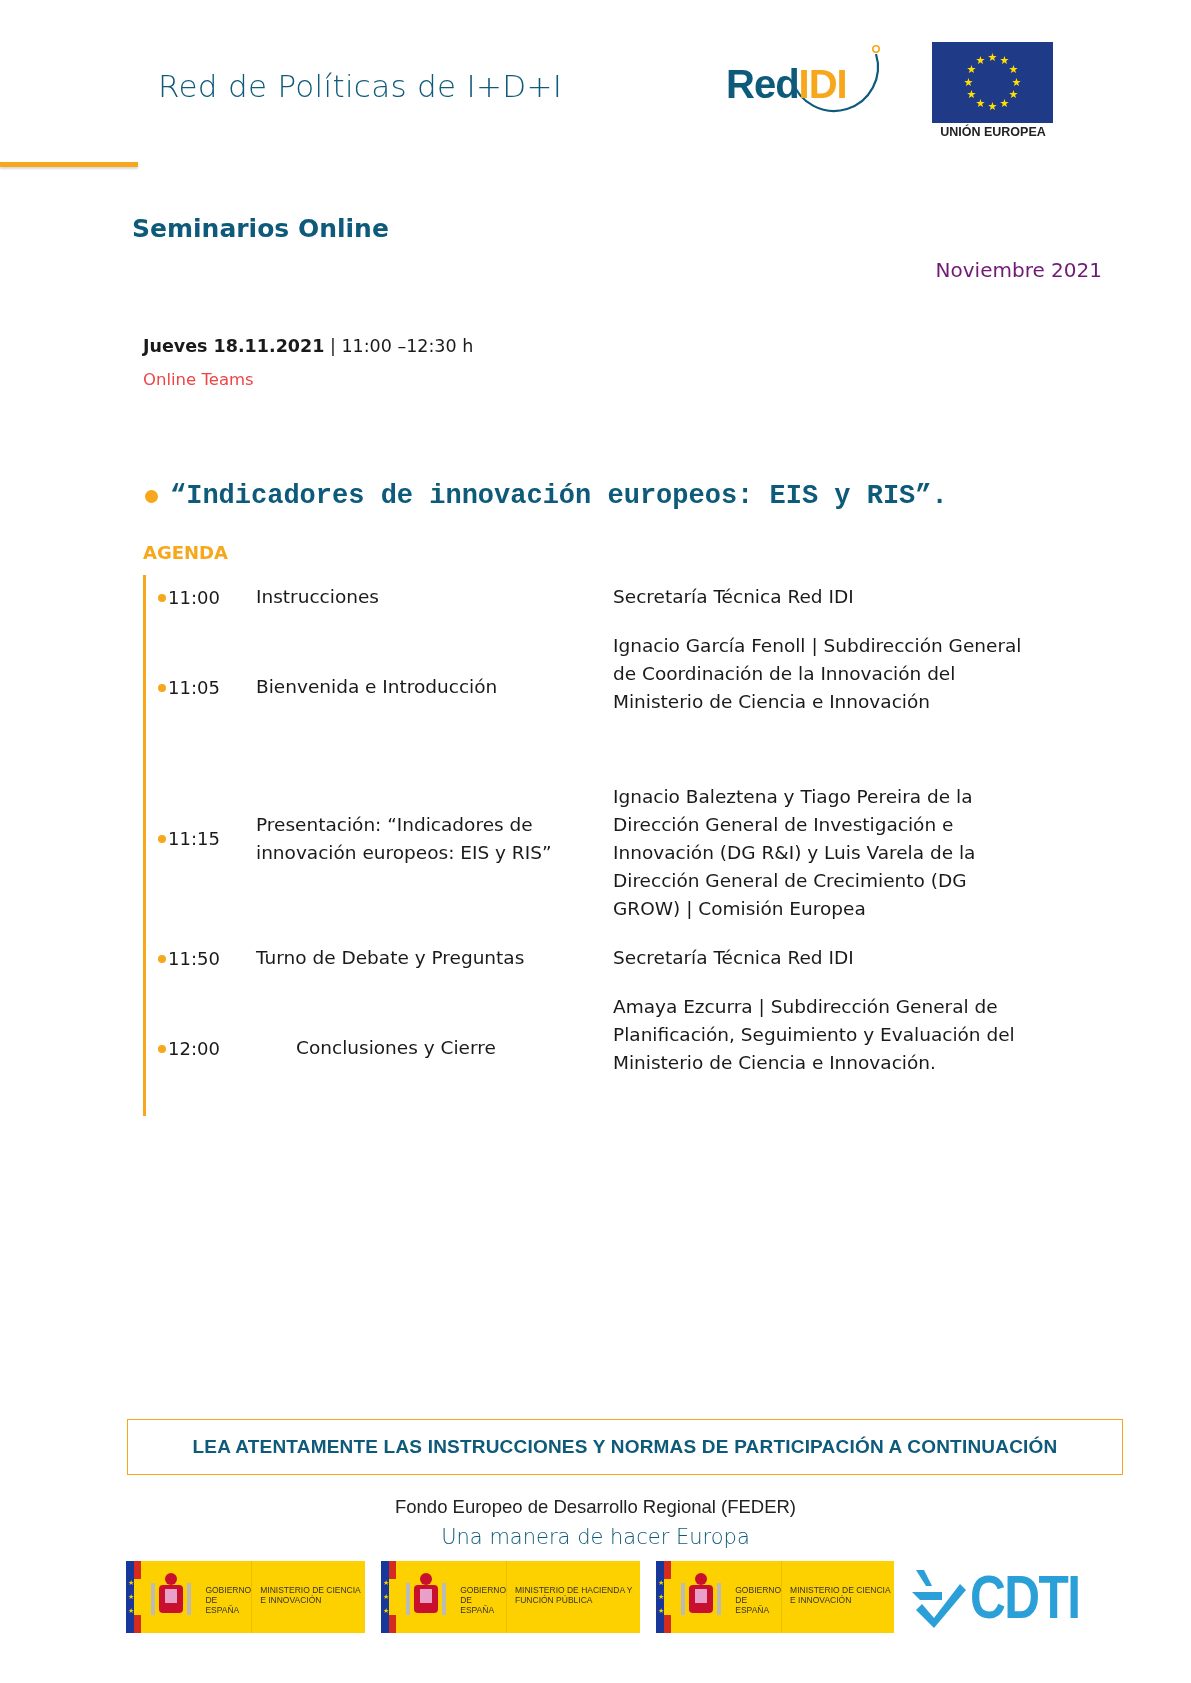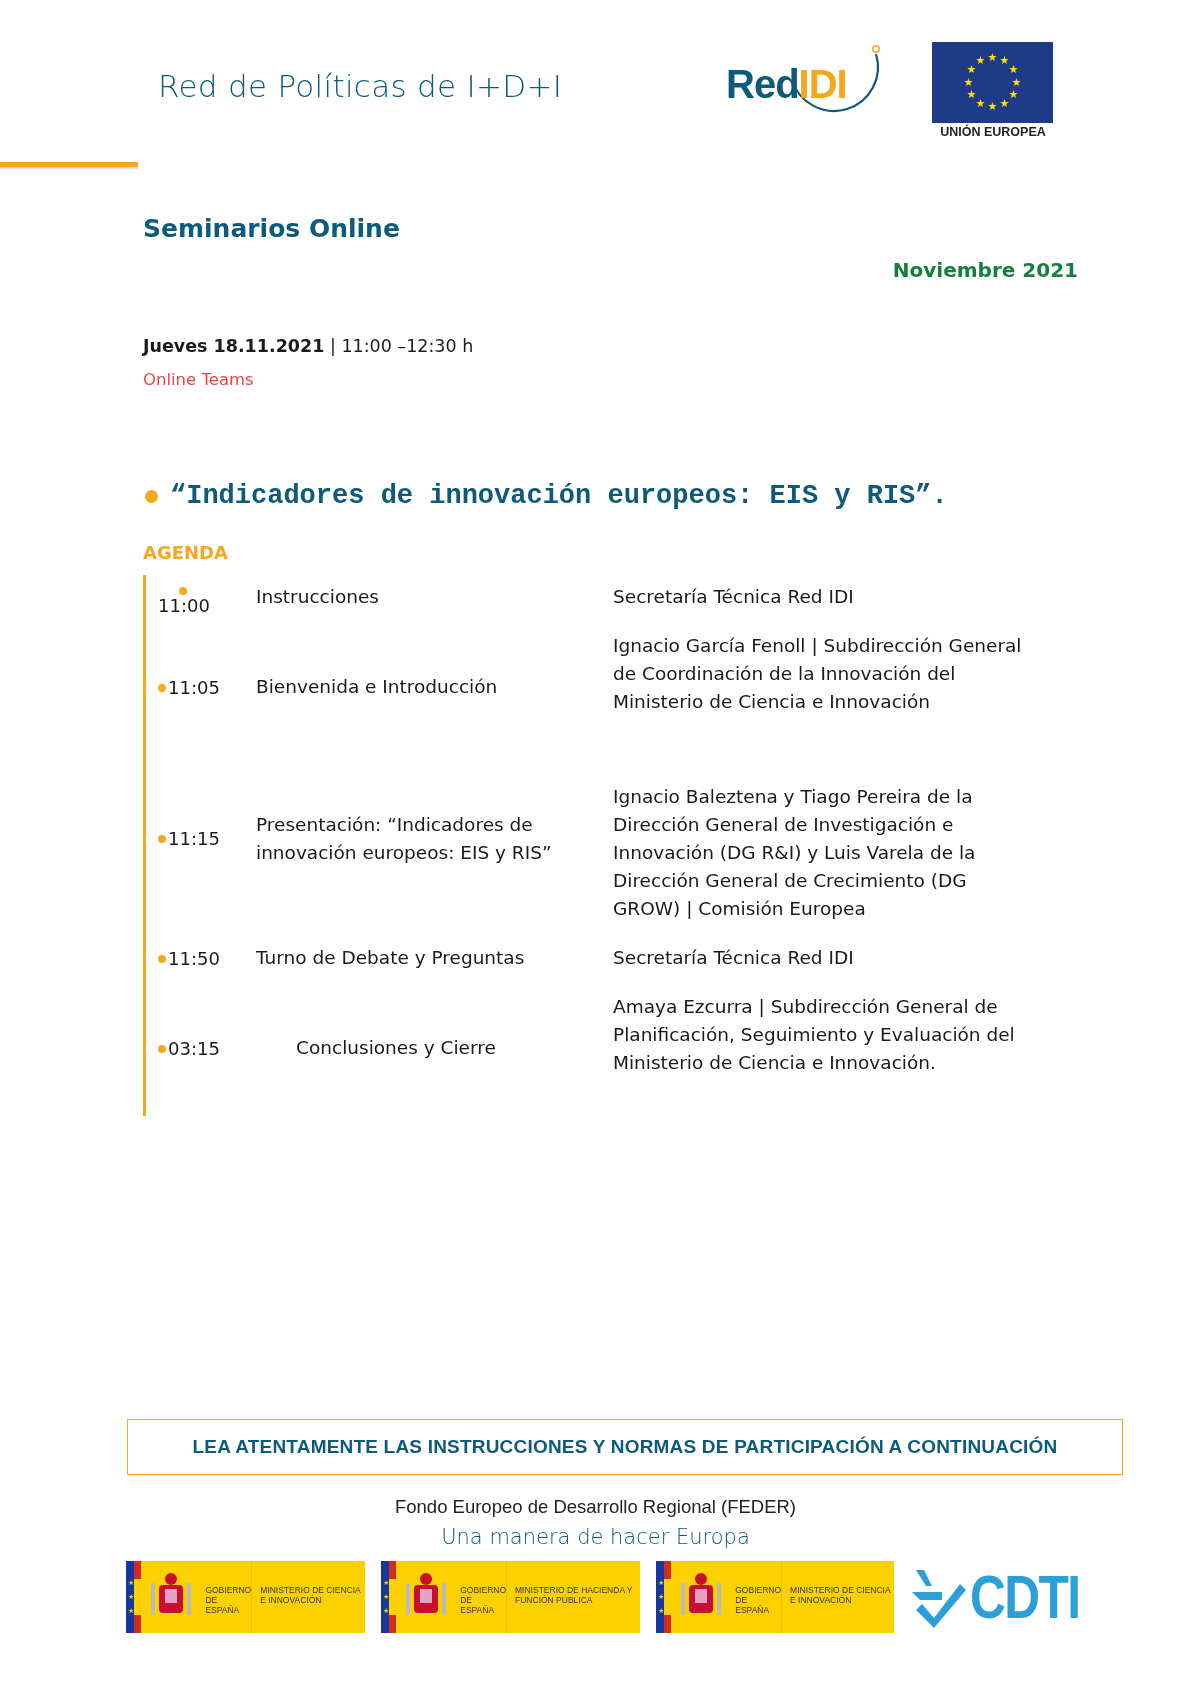--- a/index.html
+++ b/index.html
@@ -12,22 +12,22 @@
 
   .redidi-logo { left: 726px; top: 40px; width: 170px; height: 92px; }
   .redidi-text { position: absolute; left: 0; top: 22px; font-family: "Liberation Sans", sans-serif; font-weight: bold; font-size: 40px; letter-spacing: -1px; }
   .redidi-text .red { color: #0e5a7a; }
   .redidi-text .idi { color: #f7a71c; }
 
   .eu-logo { left: 932px; top: 42px; width: 122px; height: 98px; }
   .eu-flag { position: absolute; left: 0; top: 0; width: 121px; height: 81px; background: #1f3b87; }
   .eu-label { position: absolute; left: 0; top: 83px; width: 122px; text-align: center; font-family: "Liberation Sans", sans-serif; font-weight: bold; font-size: 12.5px; color: #222; }
 
-  .section-title { left: 143px; top: 214px; font-size: 25px; font-weight: bold; color: #0e5a7a; }
-  .month-date { left: 844px; top: 258px; width: 234px; text-align: right; font-size: 20px; color: #15803d; font-weight: bold; }
+  .section-title { left: 132px; top: 214px; font-size: 25px; font-weight: bold; color: #0e5a7a; }
+  .month-date { left: 868px; top: 258px; width: 234px; text-align: right; font-size: 20px; color: #701a75; }
 
   .event-line { left: 143px; top: 336px; font-size: 17.5px; color: #1a1a1a; }
   .event-line b { font-weight: bold; }
   .event-location { left: 143px; top: 370px; font-size: 16.5px; color: #ef4444; }
 
   .talk-title { left: 145px; top: 481px; font-size: 27px; font-weight: bold; color: #0e5a7a; display: flex; align-items: center; font-family: Liberation Mono, monospace; }
   .talk-bullet { width: 13px; height: 13px; border-radius: 50%; background: #f7a71c; margin-right: 12px; display: inline-block; }
 
   .agenda-label { left: 143px; top: 542px; font-size: 18px; font-weight: bold; color: #f7a71c; }
 
@@ -106,21 +106,21 @@
 
 <div class="abs talk-title">
   <span class="talk-bullet"></span>
   <span>“Indicadores de innovación europeos: EIS y RIS”.</span>
 </div>
 
 <div class="abs agenda-label">AGENDA</div>
 <div class="abs timeline-bar"></div>
 
 <div class="agenda-row" style="top:587px;">
-  <div class="agenda-time" style="top:0;flex-direction:column;">
+  <div class="agenda-time" style="top:0;">
       <span class="time-dot"></span>
       <span>11:00</span>
     </div>
   <div class="agenda-activity" style="top:-4px;">Instrucciones</div>
   <div class="agenda-speaker" style="top:-4px;">Secretaría Técnica Red IDI</div>
 </div>
 
 <div class="agenda-row" style="top:677px;">
   <div class="agenda-time" style="top:0;">
       <span class="time-dot"></span>
@@ -144,21 +144,21 @@
       <span class="time-dot"></span>
       <span>11:50</span>
     </div>
   <div class="agenda-activity" style="top:-4px;">Turno de Debate y Preguntas</div>
   <div class="agenda-speaker" style="top:-4px;">Secretaría Técnica Red IDI</div>
 </div>
 
 <div class="agenda-row" style="top:1038px;">
   <div class="agenda-time" style="top:0;">
       <span class="time-dot"></span>
-      <span>03:15</span>
+      <span>12:00</span>
     </div>
   <div class="agenda-activity" style="top:-4px;margin-left:40px;">Conclusiones y Cierre</div>
   <div class="agenda-speaker" style="top:-45px;">Amaya Ezcurra | Subdirección General de Planificación, Seguimiento y Evaluación del Ministerio de Ciencia e Innovación.</div>
 </div>
 
 <div class="abs notice-box">
   <span class="notice-text">LEA ATENTAMENTE LAS INSTRUCCIONES Y NORMAS DE PARTICIPACIÓN A CONTINUACIÓN</span>
 </div>
 
 <div class="abs feder-line">Fondo Europeo de Desarrollo Regional (FEDER)</div>

